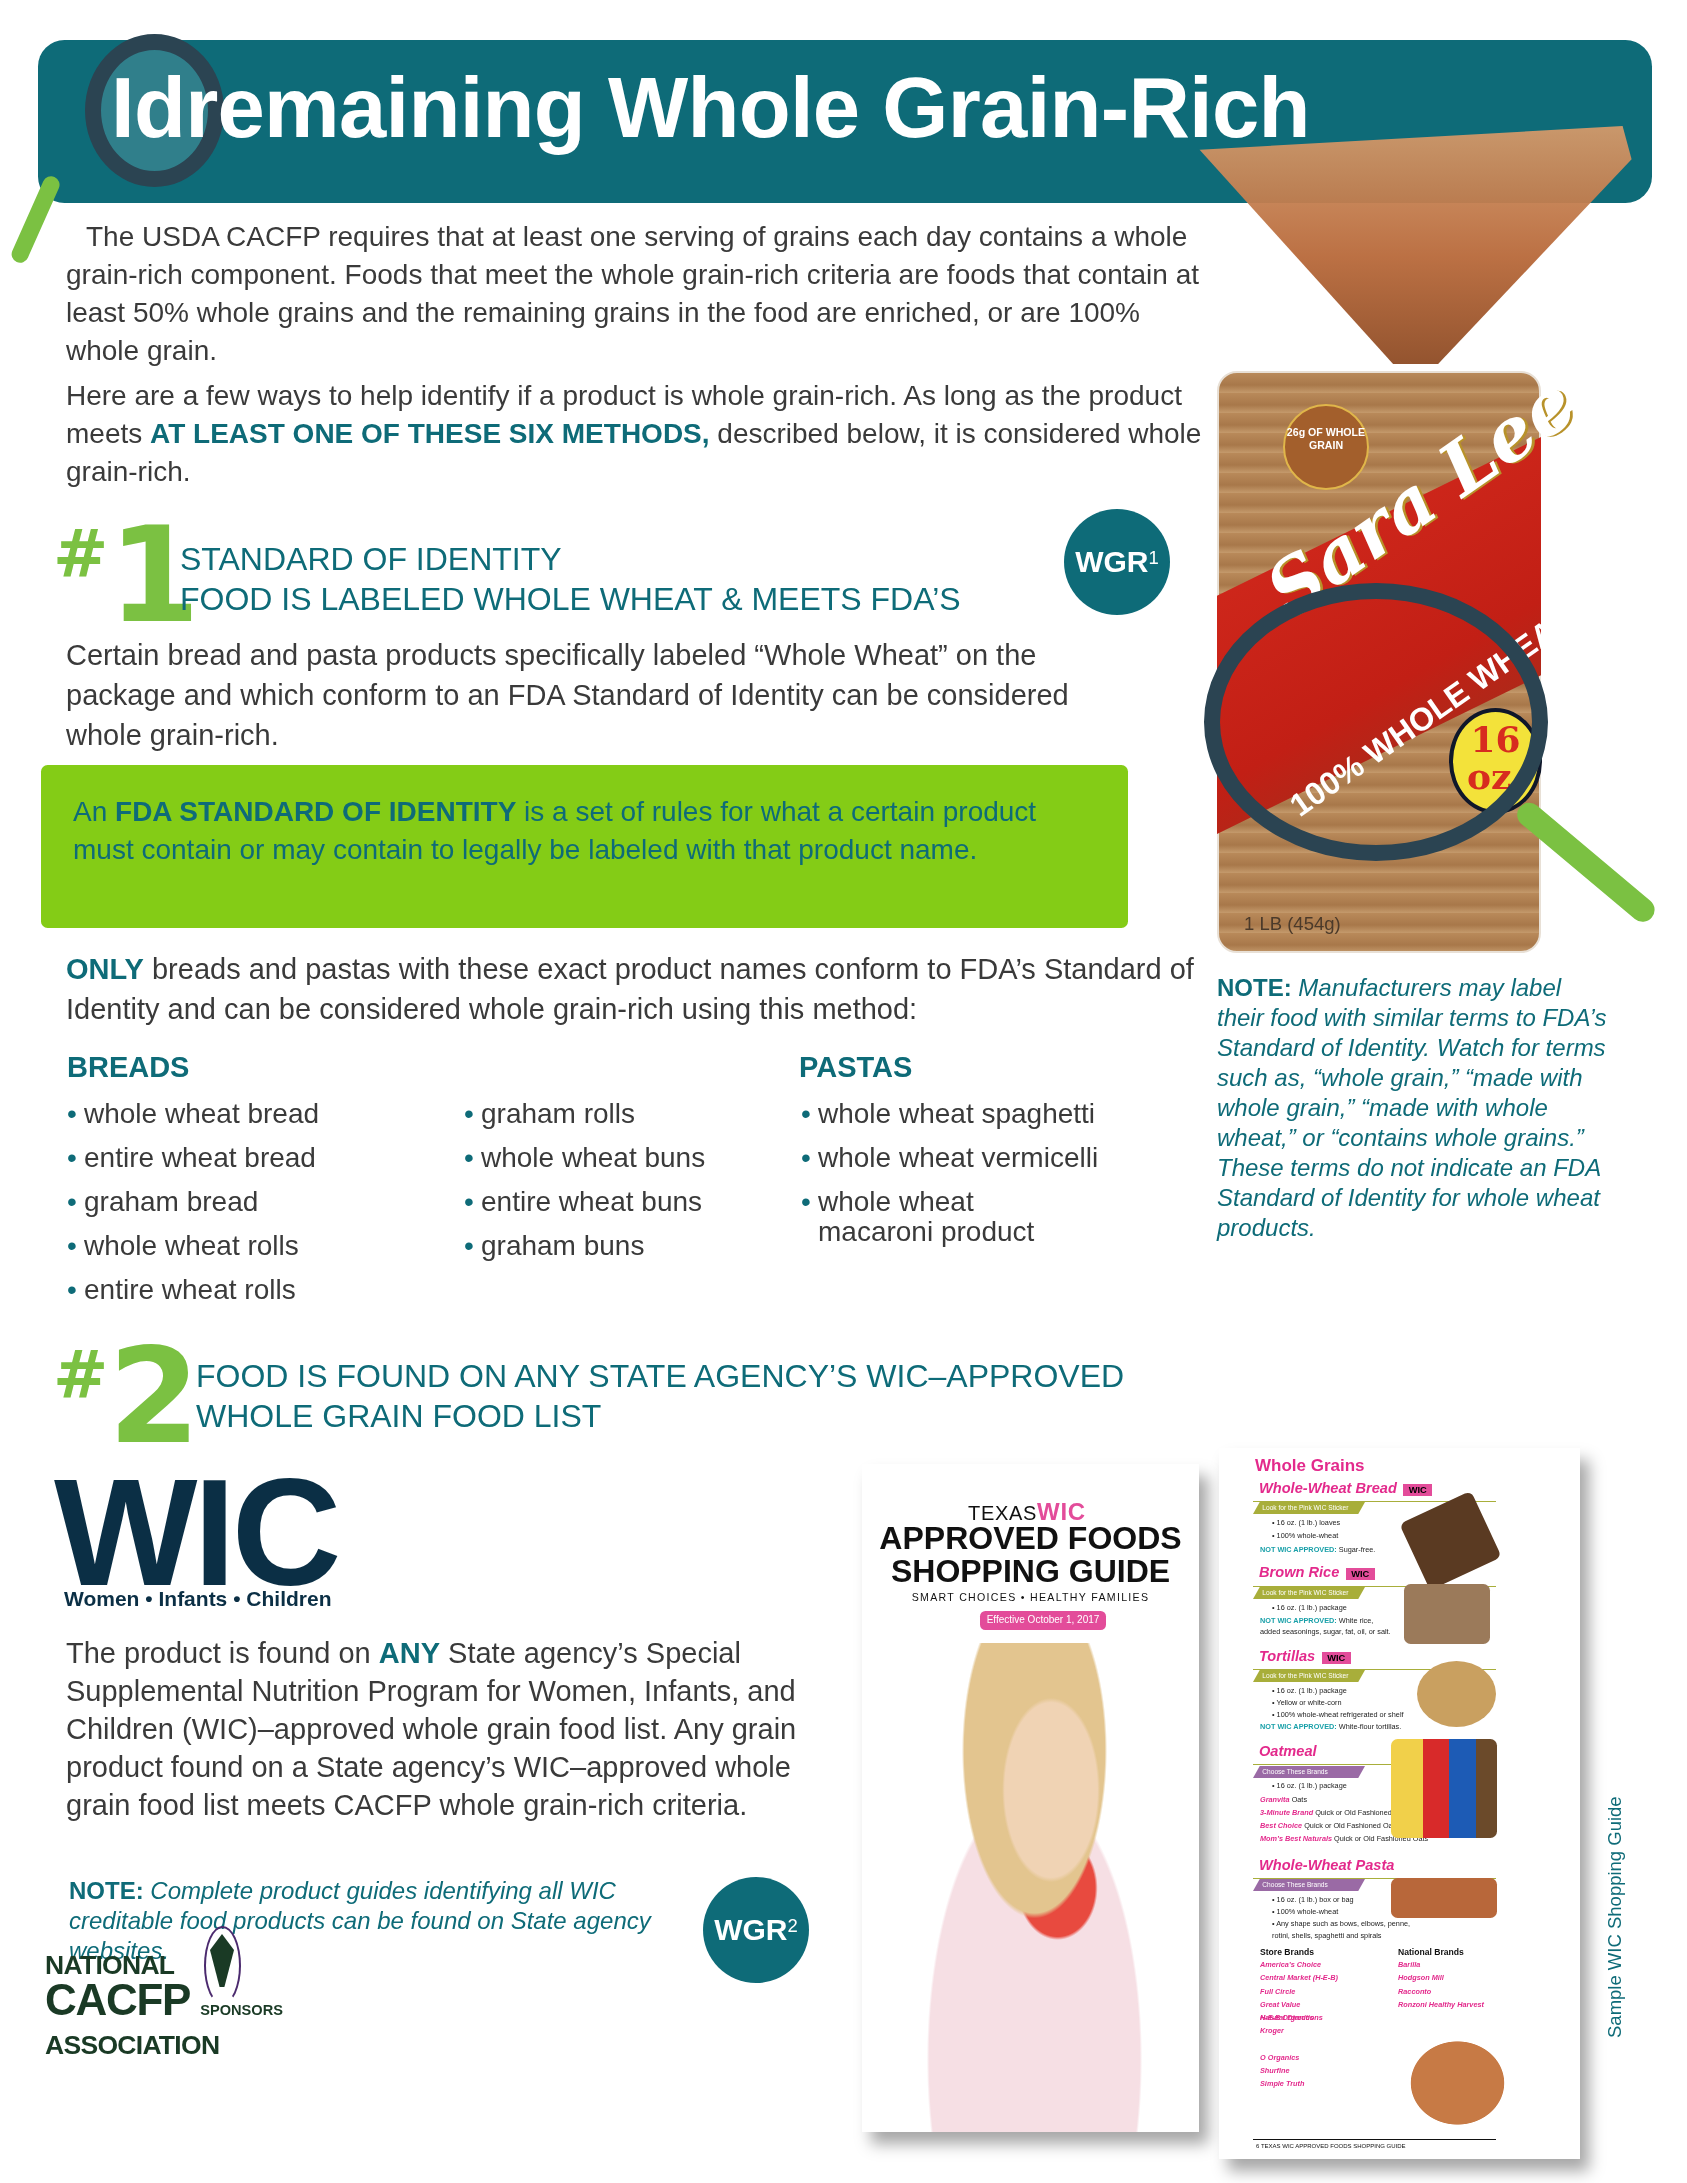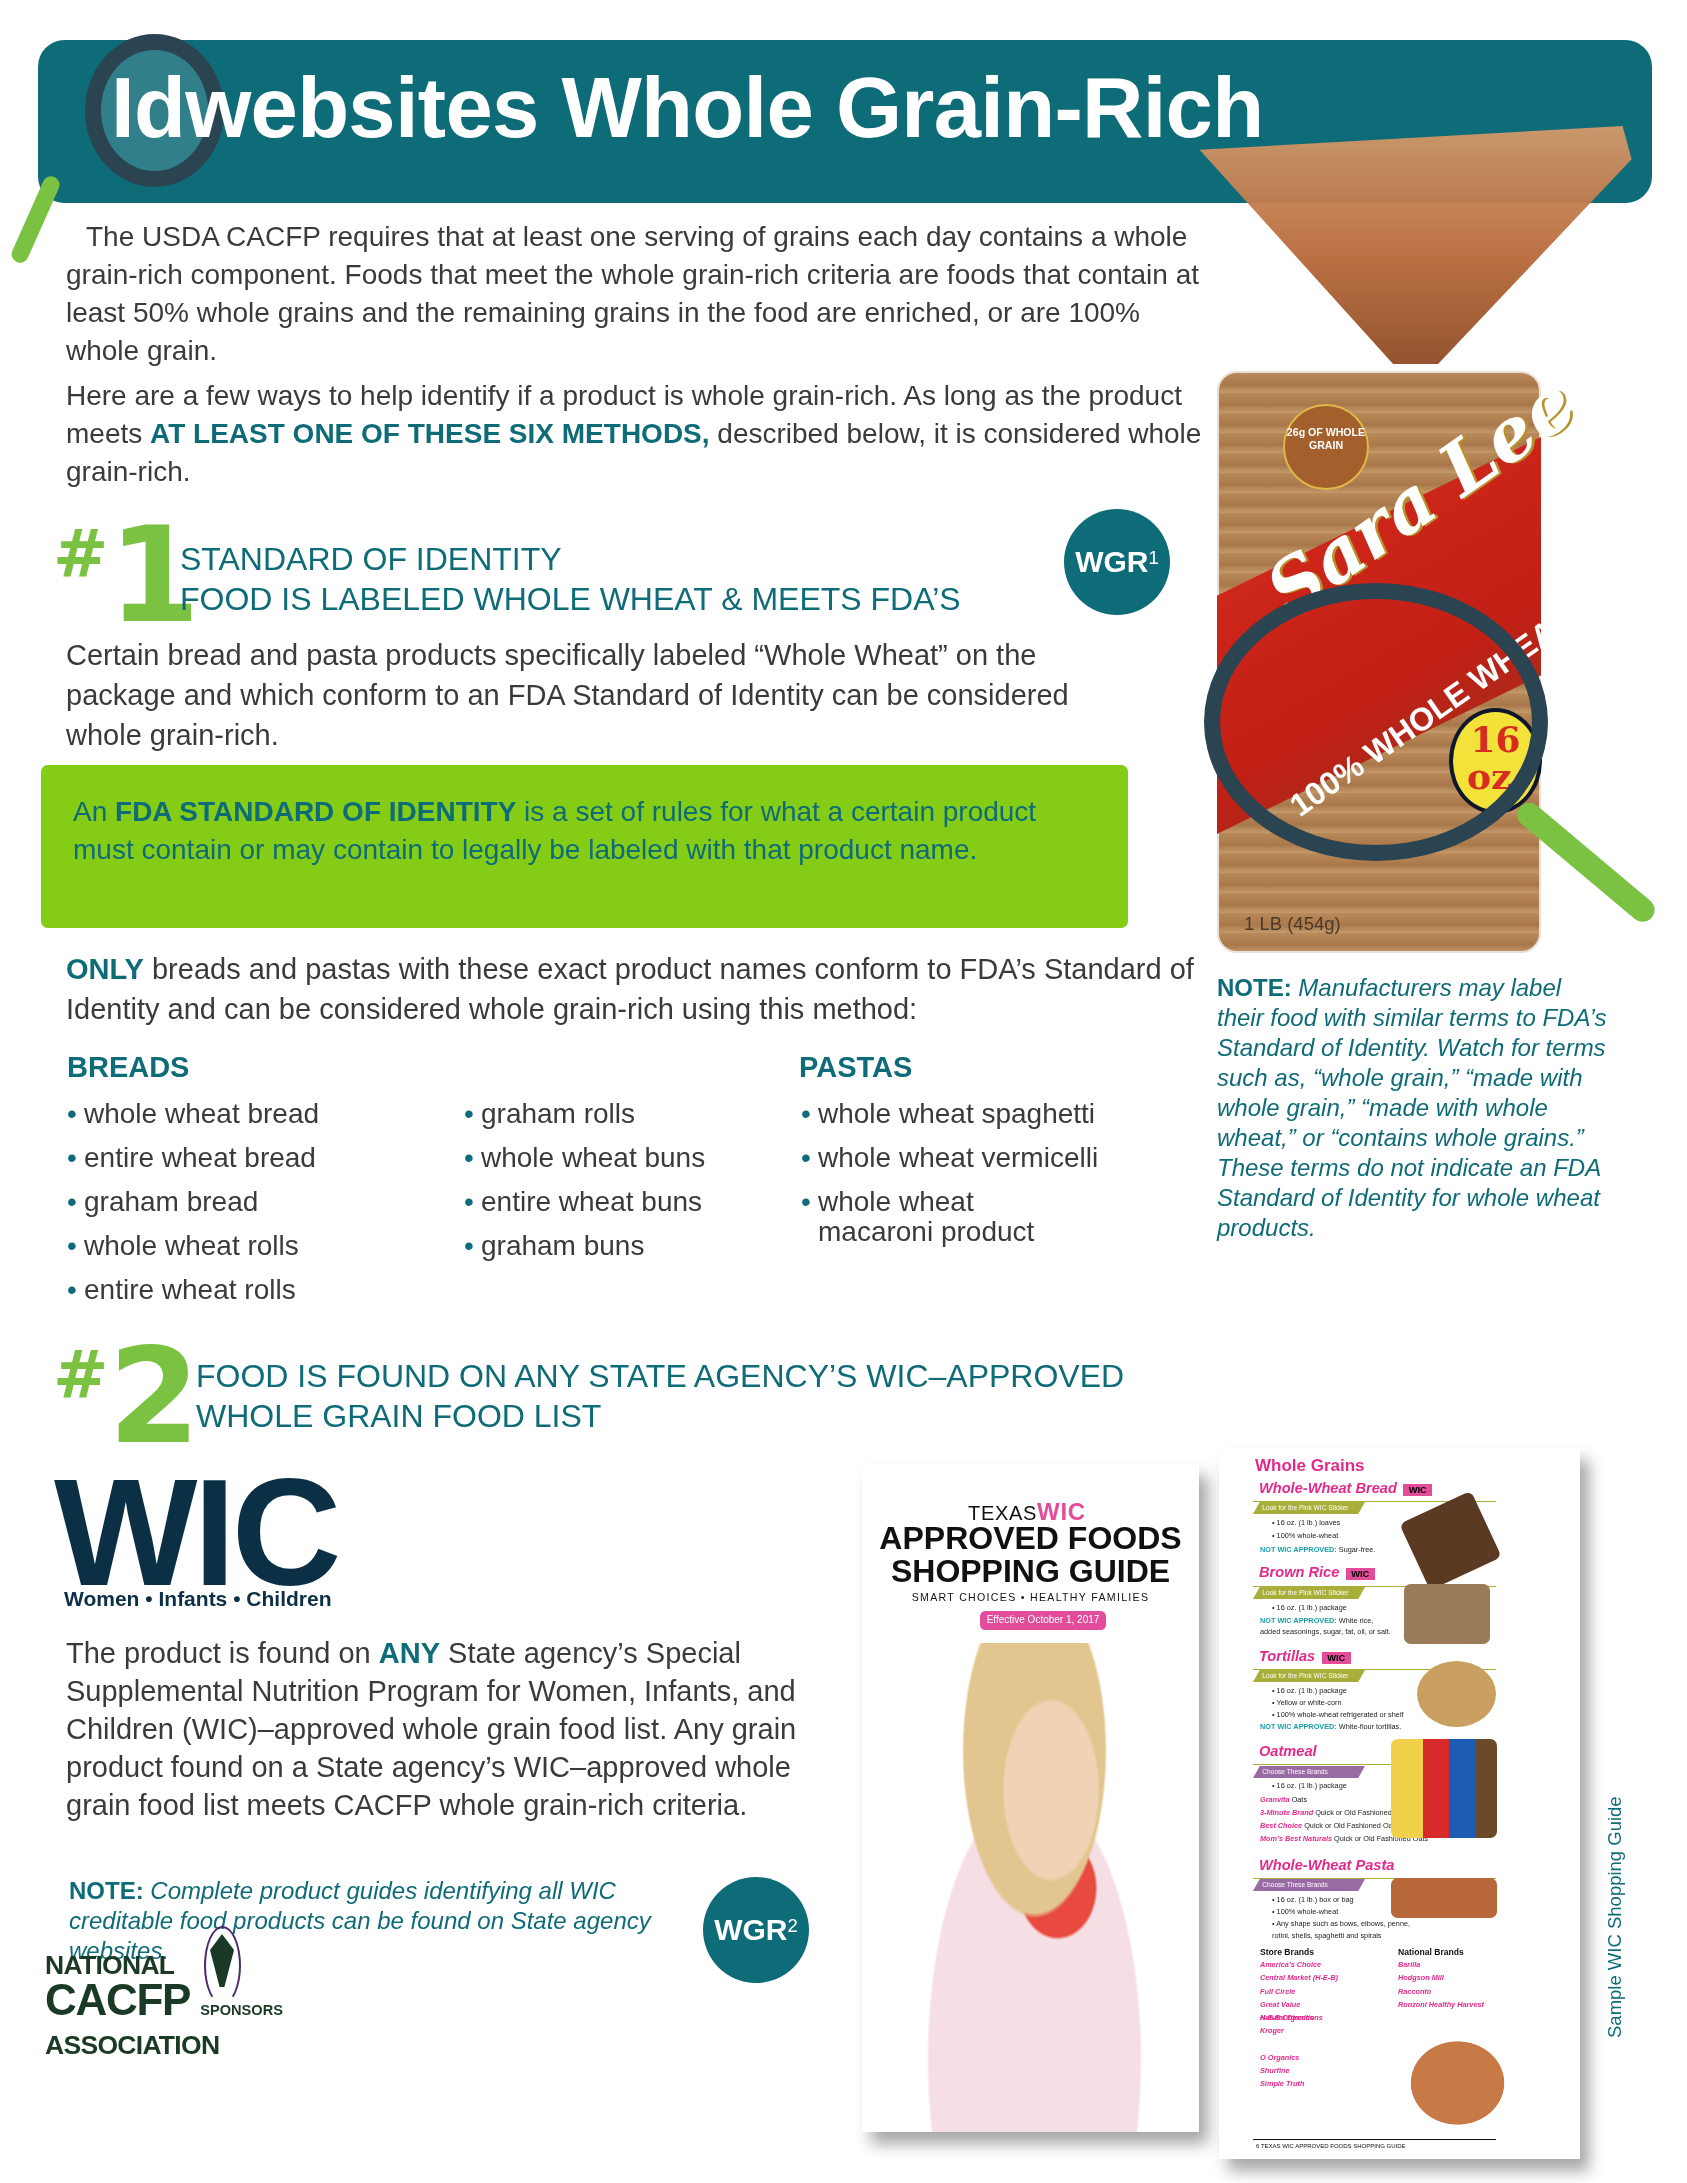--- a/index.html
+++ b/index.html
@@ -91,21 +91,21 @@
     .ncsa .l3 { font-size: 26.5px; line-height: 28px; letter-spacing: -0.7px; }
     .ncsa-emblem { position: absolute; left: 112px; top: -20px; width: 37px; height: 79px; border: 2.6px solid #4b2a6e; border-radius: 50%; border-bottom-color: transparent; }
     .ncsa-emblem::after { content: ""; position: absolute; left: 4px; top: 6.6px; width: 24px; height: 53px; background: #1a3a25; clip-path: polygon(50% 0, 100% 30%, 60% 100%, 40% 100%, 0 30%); }
   </style>
 </head>
 <body>
 
 <div class="banner"></div>
 <div class="lens-handle"></div>
 <div class="lens-ring"></div>
-<div class="banner-title"><span>Id</span><span>websites Whole Grain-Rich</span></div>
+<div class="banner-title"><span>Id</span><span>remaining Whole Grain-Rich</span></div>
 
 <div class="p" style="left:66px; top:218px; width:1138px; text-indent:20px;">The USDA CACFP requires that at least one serving of grains each day contains a whole grain-rich component. Foods that meet the whole grain-rich criteria are foods that contain at least 50% whole grains and the remaining grains in the food are enriched, or are 100% whole grain.</div>
 <div class="p" style="left:66px; top:377px; width:1138px;">
   <span>Here are a few ways to help identify if a product is whole grain-rich. As long as the product meets </span><span class="teal-b">AT LEAST ONE OF THESE SIX METHODS,</span><span> described below, it is considered whole grain-rich.</span>
 </div>
 
 <div class="num" style="left:53px; top:509px;"><span class="hash">#</span><span>1</span></div>
 <div class="method-title" style="left:180px; top:539px; width:860px;">
   <div>STANDARD OF IDENTITY</div>
   <div>FOOD IS LABELED WHOLE WHEAT &amp; MEETS FDA’S</div>

